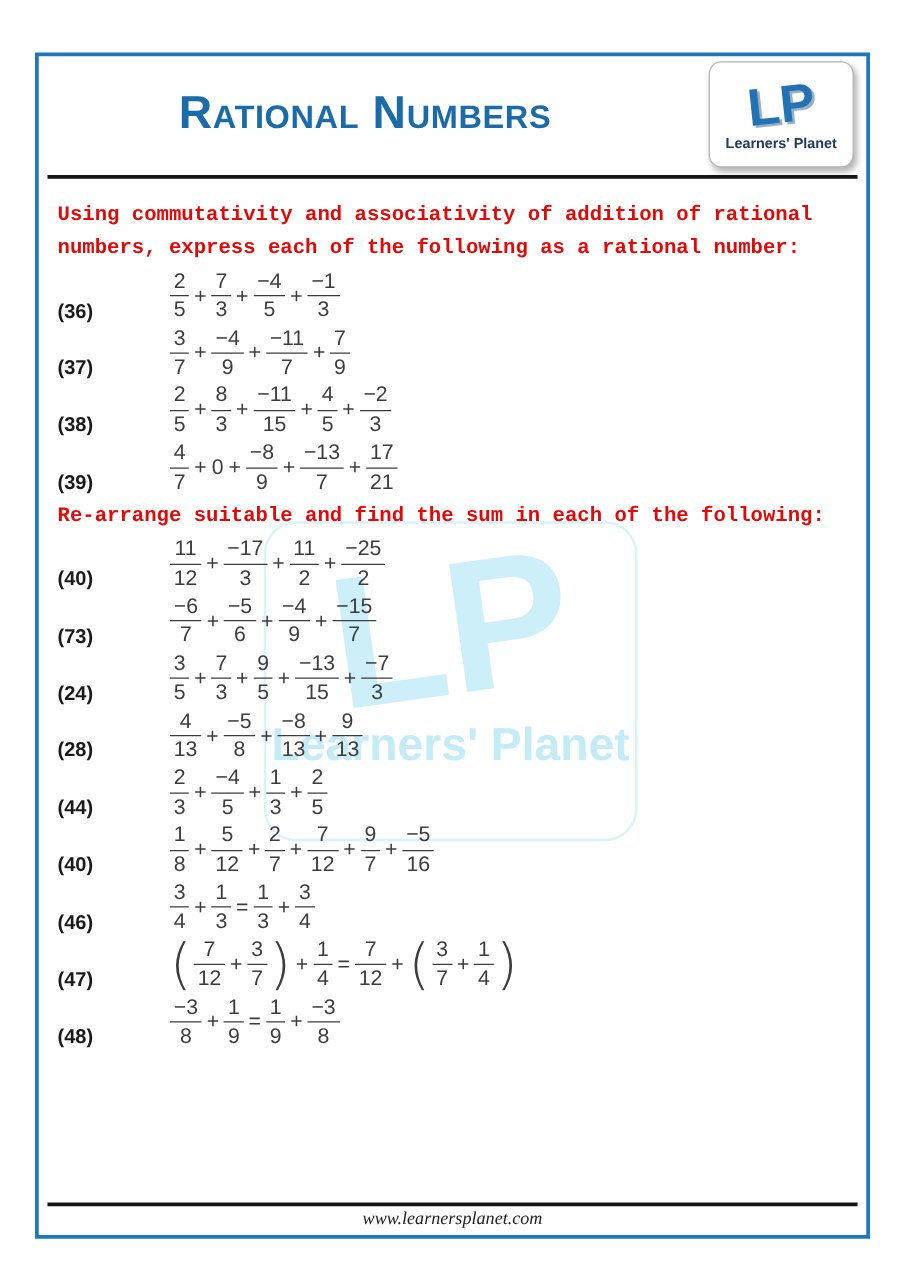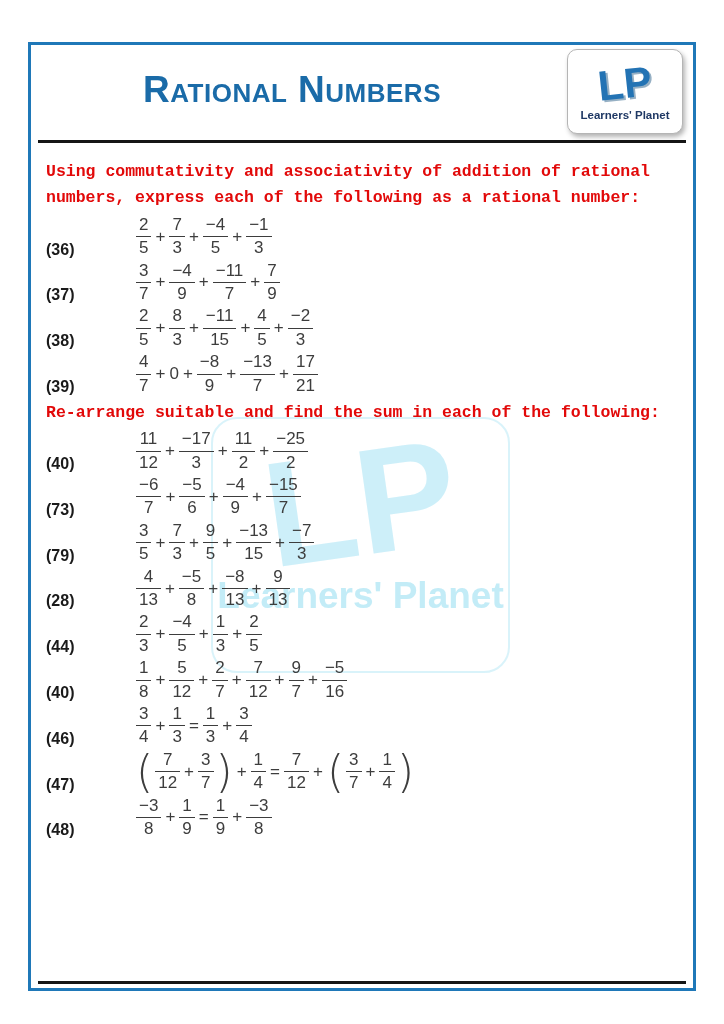--- a/index.html
+++ b/index.html
@@ -326,21 +326,21 @@
               <span class="den">9</span>
             </span>
             <span class="op">+</span>
             <span class="frac">
               <span class="num">−15</span>
               <span class="den">7</span>
             </span>
           </span>
         </div>
         <div class="problem-row">
-          <span class="problem-label">(79)</span>
+          <span class="problem-label">(24)</span>
           <span class="expr">
             <span class="frac">
               <span class="num">3</span>
               <span class="den">5</span>
             </span>
             <span class="op">+</span>
             <span class="frac">
               <span class="num">7</span>
               <span class="den">3</span>
             </span>
@@ -528,15 +528,16 @@
             <span class="frac">
               <span class="num">−3</span>
               <span class="den">8</span>
             </span>
           </span>
         </div>
       </section>
     </div>
 
   <div class="footer">
+    <div class="website">www.learnersplanet.com</div>
   </div>
 
 </div>
 
 </body></html>

